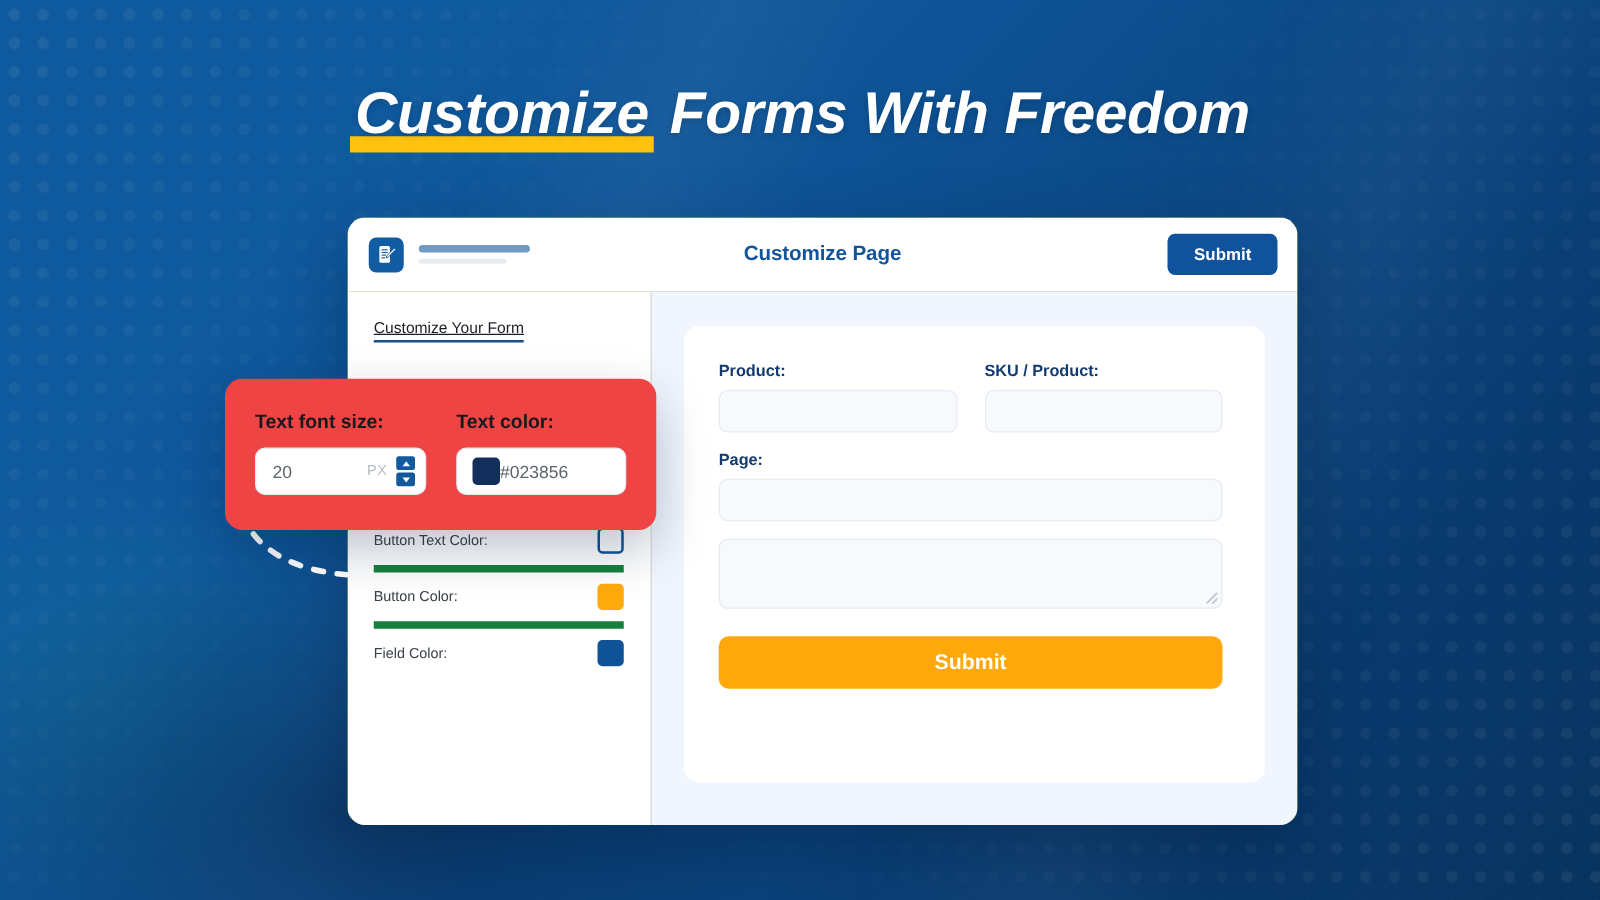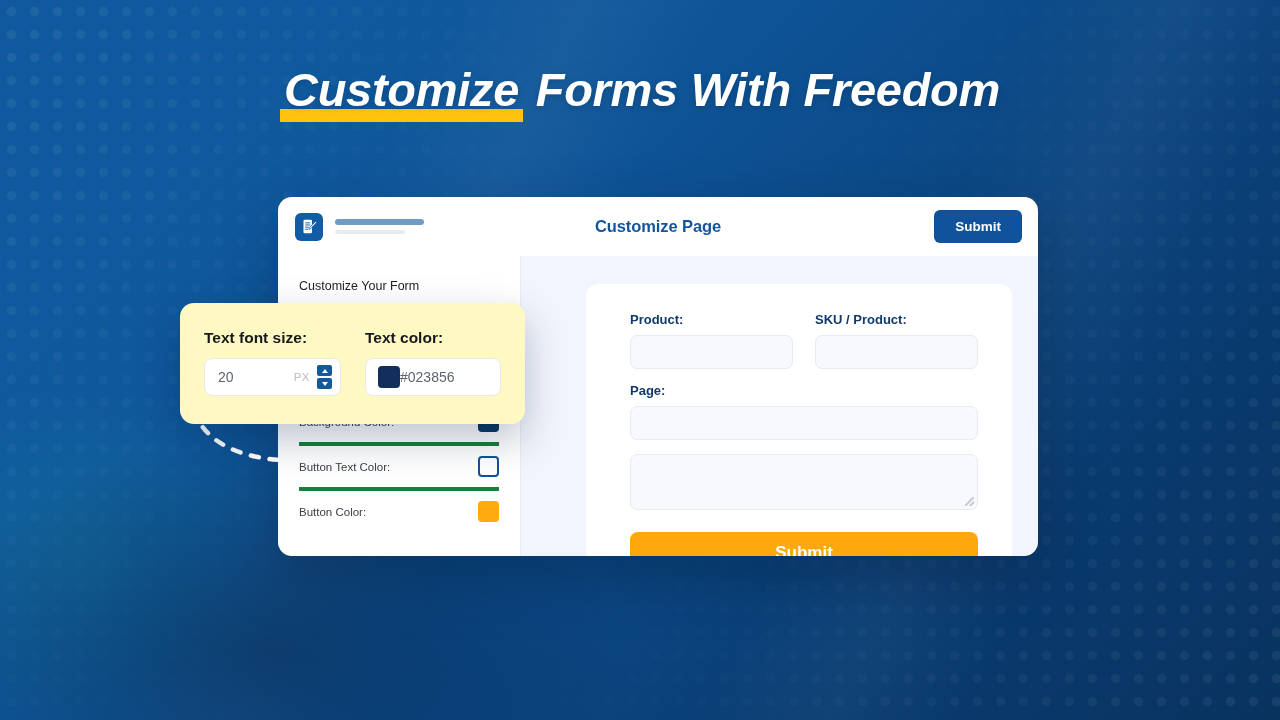--- a/index.html
+++ b/index.html
@@ -87,23 +87,23 @@
     bottom: -9px;
     height: 13px;
     background: #ffc20e;
     z-index: -1;
   }
 
   
   .app-window {
     position: absolute;
     left: 278px;
-    top: 197px;
+    top: 174px;
     width: 760px;
-    height: 359px;
+    height: 486px;
     background: #4d7c0f;
     border-radius: 14px;
     box-shadow: 0 22px 55px rgba(2,25,55,0.35);
     overflow: hidden;
     display: flex;
     flex-direction: column;
     z-index: 4;
   }
 
   .app-header {
@@ -178,22 +178,23 @@
     position: relative;
   }
   .sidebar-tab {
     padding: 20px 0 8px 0;
     display: inline-block;
   }
   .sidebar-tab-label {
     font-size: 12.5px;
     color: #1b1f24;
     display: inline-block;
-    padding-bottom: 14px;
+    padding-bottom: 3px;
     border-bottom: 2px solid #1b4f86;
+    text-decoration: underline;
   }
 
   .size-row {
     margin-top: 36px;
   }
   .size-input-sm {
     height: 34px;
     border: 1px solid #e3e7ec;
     border-radius: 6px;
     background: #ffffff;
@@ -210,21 +211,21 @@
   .stepper-sm i {
     display: block; width: 10px; height: 6px; border-radius: 1.5px;
     background: #b9c0c8;
   }
 
   .color-list { margin-top: 10px; }
   .color-row {
     height: 45px;
     display: flex;
     align-items: center;
-    border-top: 4px solid #15803d;
+    border-top: 6px solid #15803d;
   }
   .color-row-label {
     font-size: 11.5px;
     color: #3b4149;
   }
   .swatch {
     margin-left: auto;
     width: 21px; height: 21px;
     border-radius: 4px;
   }
@@ -233,23 +234,22 @@
   
   .preview {
     flex: 1;
     background: #f1f5fd;
     padding: 28px 26px 0 26px;
     min-width: 0;
   }
   .form-card {
     background: #ffffff;
     border-radius: 12px;
-    padding: 28px 34px 30px 44px;
+    padding: 28px 34px 30px 28px;
     height: 365px;
-    margin-left: 39px;
   }
   .form-grid {
     display: flex;
     gap: 22px;
   }
   .form-col { flex: 1; min-width: 0; }
   .form-label {
     font-size: 13px;
     font-weight: bold;
     color: #123a6e;
@@ -302,21 +302,21 @@
     width: 160px;
     height: 100px;
     z-index: 6;
     pointer-events: none;
   }
   .callout {
     position: absolute;
     left: 180px;
     top: 303px;
     width: 345px;
-    background: #fef9c3;
+    background: #ef4444;
     border-radius: 14px;
     padding: 26px 28px 28px 24px;
     box-shadow: 0 16px 40px rgba(4,28,60,0.26);
     z-index: 7;
     display: flex;
     gap: 24px;
   }
   .callout-field { }
   .callout-label {
     font-size: 15.5px;
@@ -430,20 +430,24 @@
           <span class="swatch" style="background:#0b3a63"></span>
         </div>
         <div class="color-row">
           <span class="color-row-label">Button Text Color:</span>
           <span class="swatch outline"></span>
         </div>
         <div class="color-row">
           <span class="color-row-label">Button Color:</span>
           <span class="swatch" style="background:#ffab0d"></span>
         </div>
+        <div class="color-row">
+          <span class="color-row-label">Field Color:</span>
+          <span class="swatch" style="background:#0f5396"></span>
+        </div>
       </div>
     </div>
 
     <div class="preview">
       <div class="form-card">
 
         <div class="form-grid">
           <div class="form-col">
             <span class="form-label">Product:</span>
             <div class="form-input"></div>

